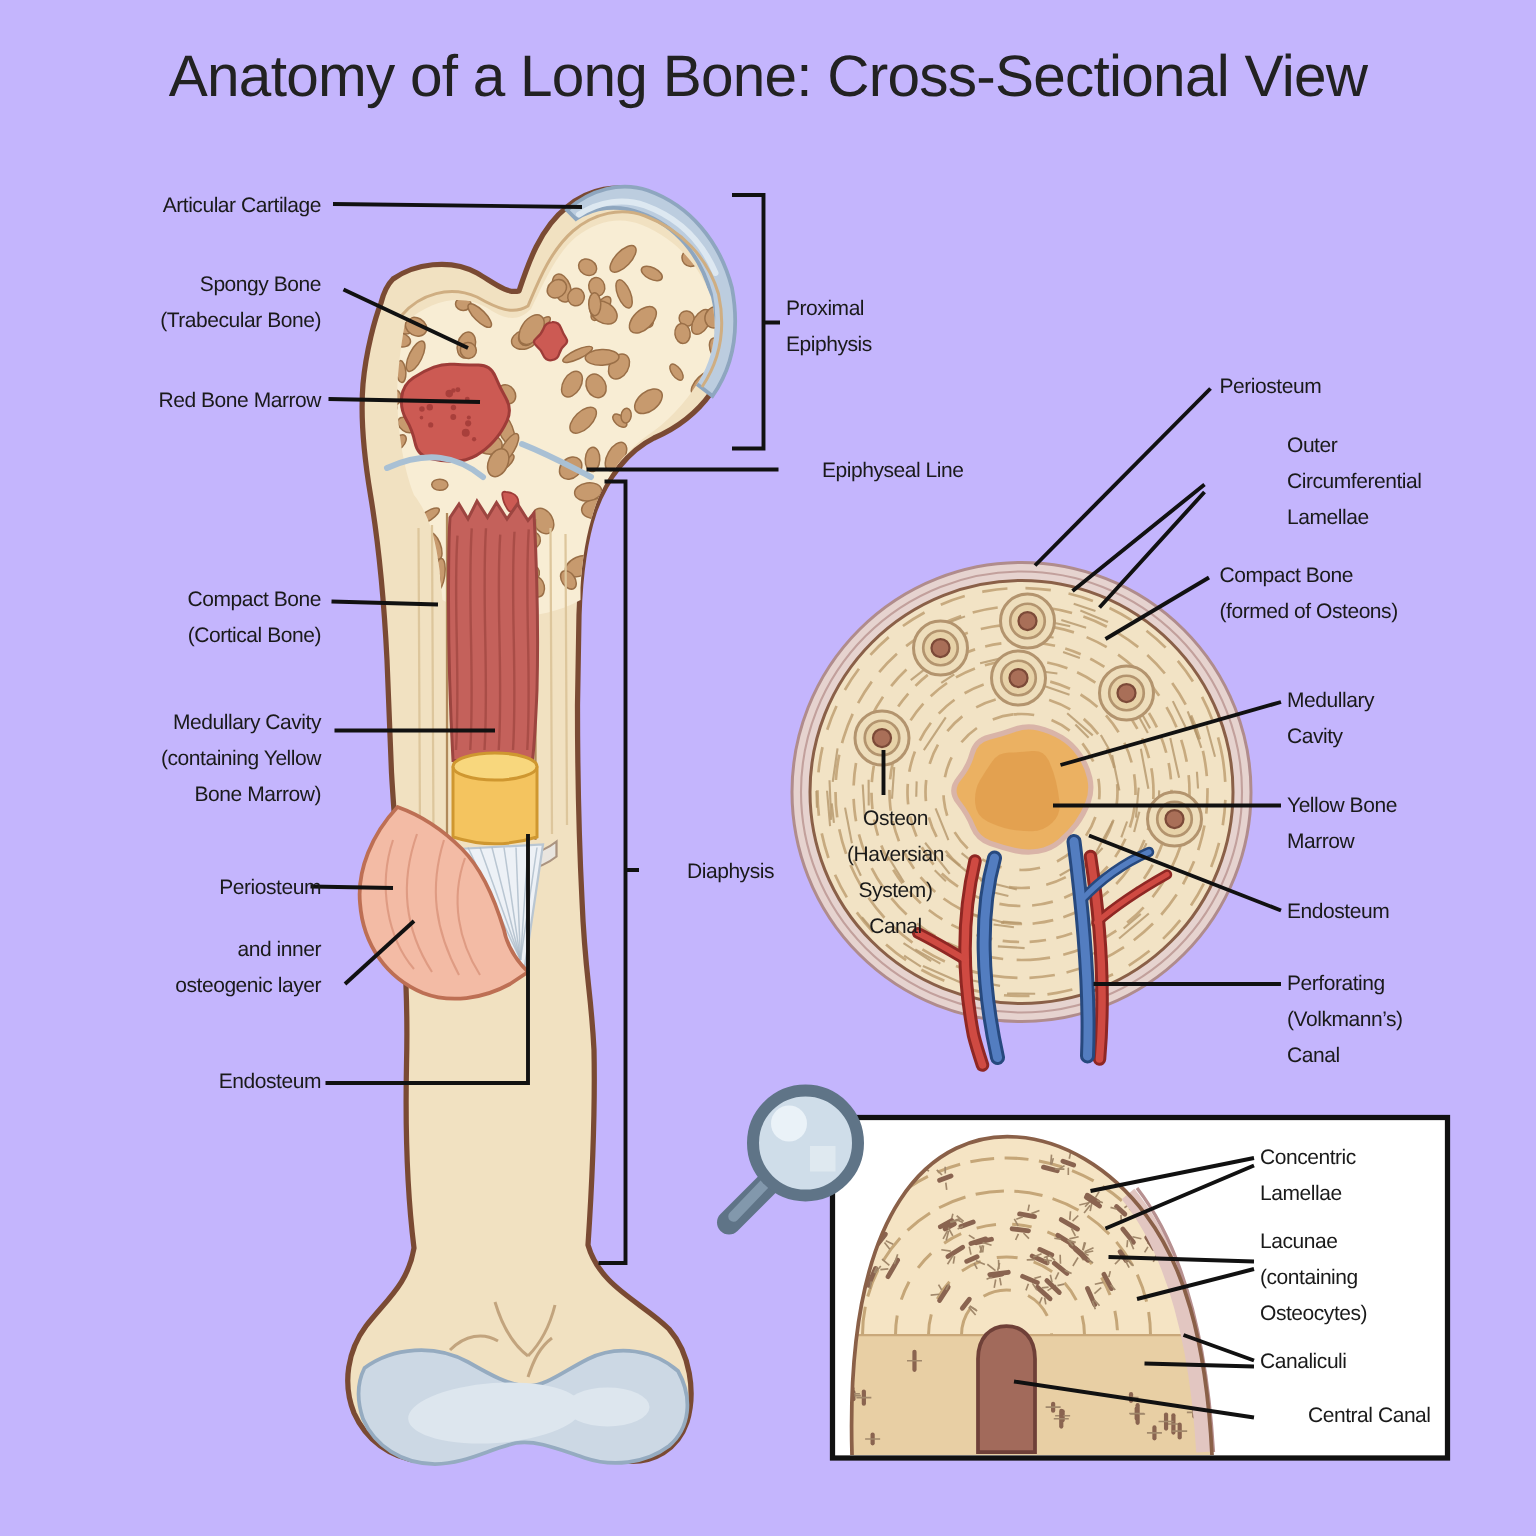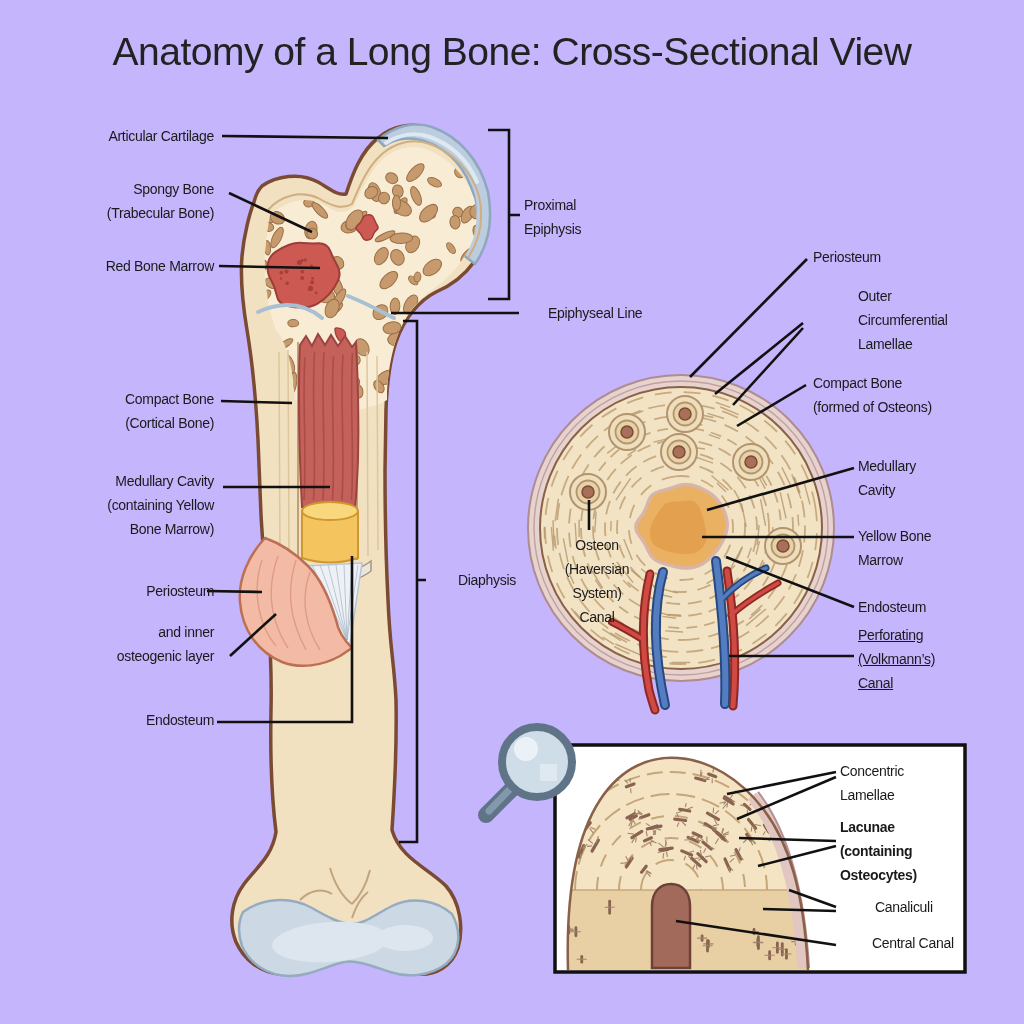--- a/index.html
+++ b/index.html
@@ -696,29 +696,29 @@
   <div class="lbl" style="left:858px;top:284px;">Outer
 Circumferential
 Lamellae</div>
   <div class="lbl" style="left:813px;top:371px;">Compact Bone
 (formed of Osteons)</div>
   <div class="lbl" style="left:858px;top:524px;">Yellow Bone
 Marrow</div>
   <div class="lbl" style="left:858px;top:454px;">Medullary
 Cavity</div>
   <div class="lbl" style="left:858px;top:595px;">Endosteum</div>
-  <div class="lbl" style="left:858px;top:623px;text-decoration:underline;">Perforating
+  <div class="lbl" style="left:858px;top:643px;">Perforating
 (Volkmann’s)
 Canal</div>
   <div class="lbl calign" style="left:527px;top:533px;width:140px;">Osteon
 (Haversian
 System)
 Canal</div>
 
   <div class="lbl" style="left:840px;top:759px;">Concentric
 Lamellae</div>
-  <div class="lbl" style="left:840px;top:815px;font-weight:bold;">Lacunae
+  <div class="lbl" style="left:840px;top:815px;">Lacunae
 (containing
 Osteocytes)</div>
-  <div class="lbl" style="left:840px;top:895px;margin-left:35px;">Canaliculi</div>
+  <div class="lbl" style="left:840px;top:895px;">Canaliculi</div>
   <div class="lbl" style="left:872px;top:931px;">Central Canal</div>
 
 </div>
 
 </body></html>

